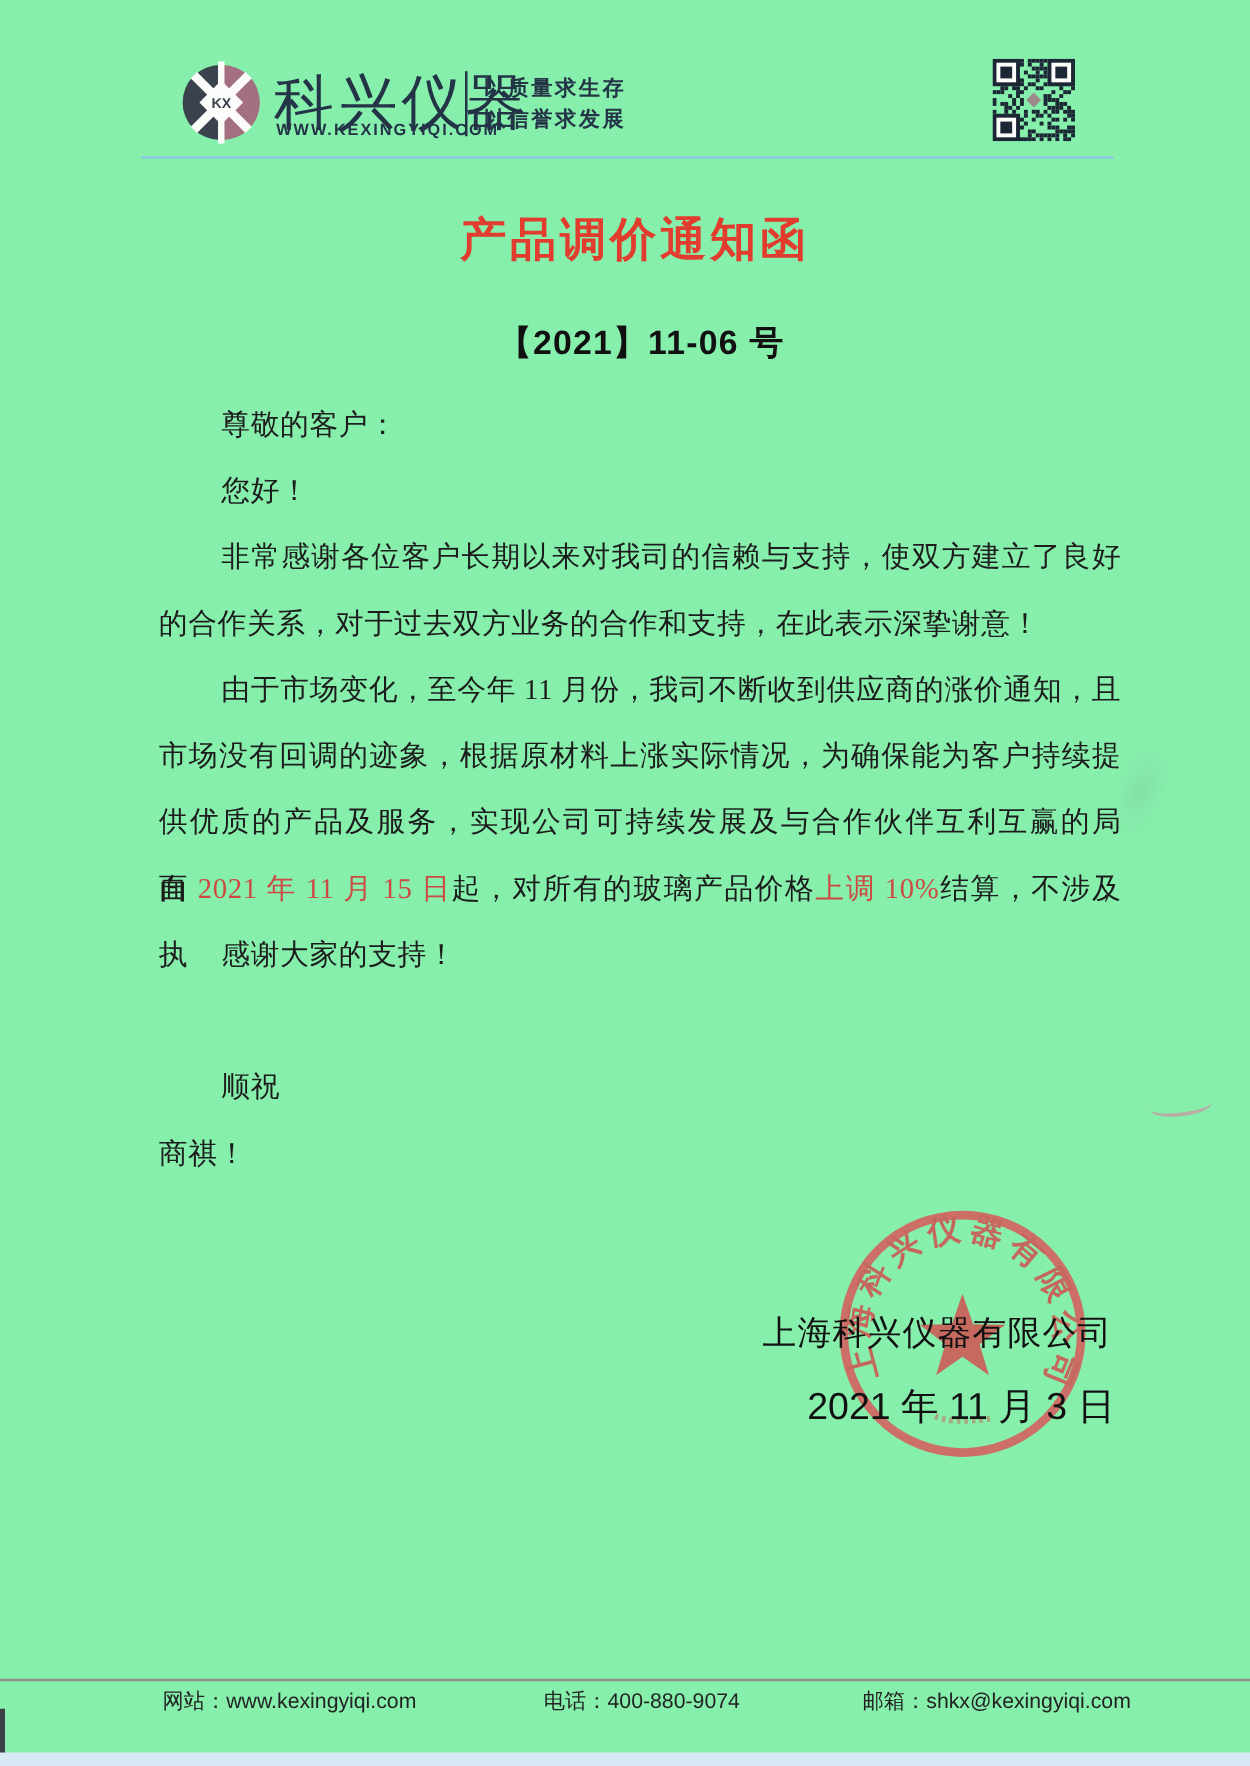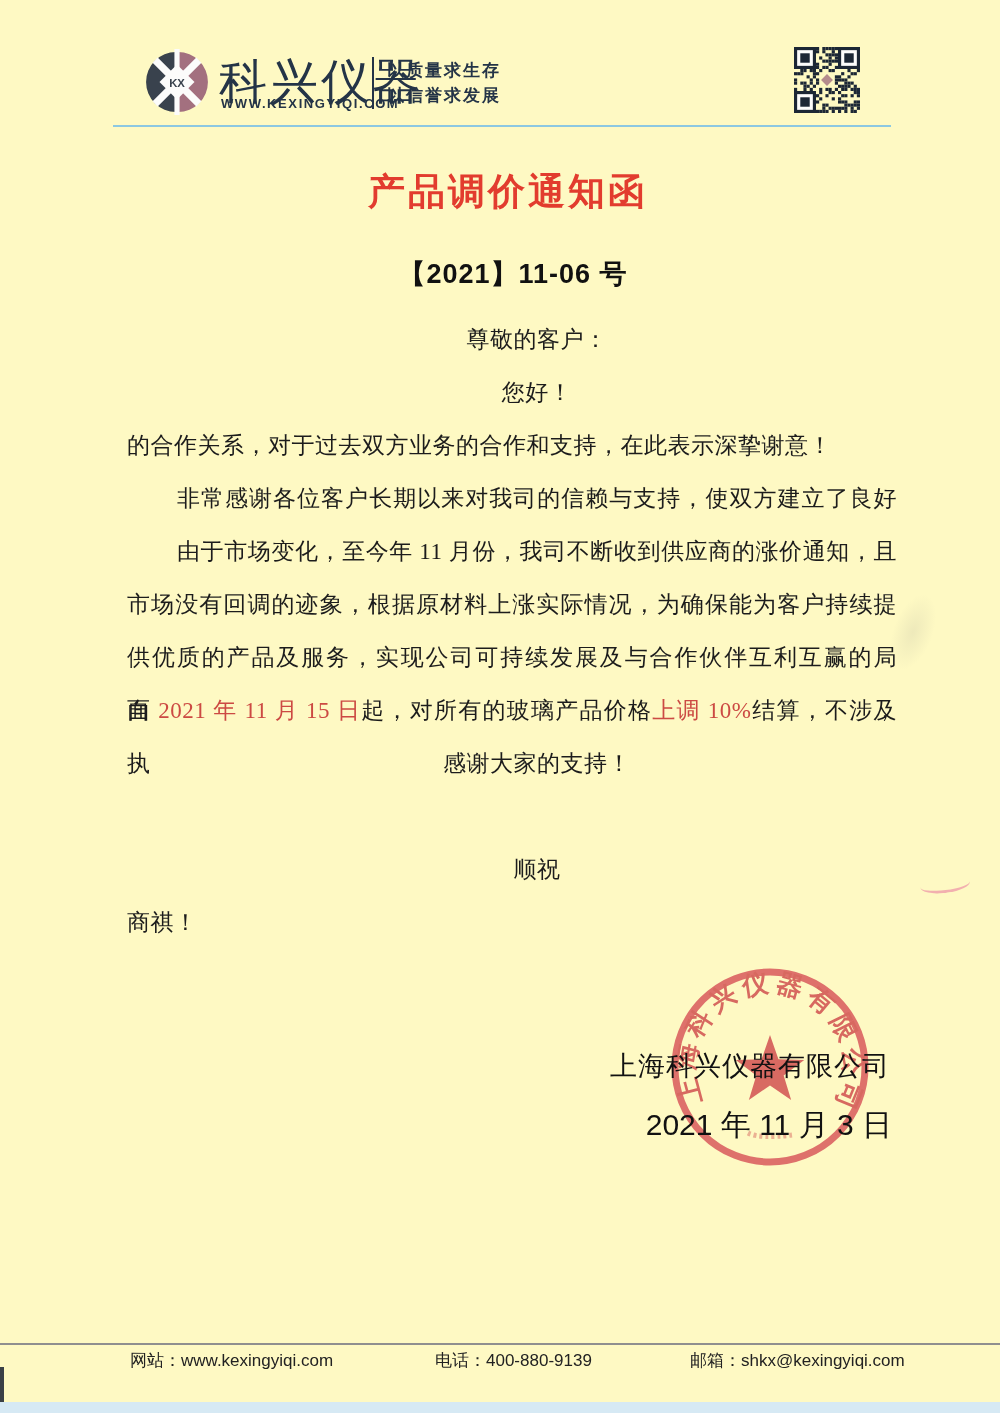--- a/index.html
+++ b/index.html
@@ -1,20 +1,20 @@
 <!DOCTYPE html>
 <html style="--navy: #243447; --title-red: #e23c2e; --accent-red: #cc4a43; --blue-line: #8cc8e2;"><head>
 <meta charset="utf-8">
 <style>
   html,body{margin:0;padding:0;background:#e9e9e9;}
   .page{
     position:relative;
     width:1000px;height:1413px;
     margin:0 auto;
-    background:#fef9c3;
+    background:#86efac;
     overflow:hidden;
     font-family:"Liberation Serif","DejaVu Serif",serif;
     color:#1c1c1c;
   }
   
   .logo-icon{position:absolute;left:144px;top:49px;width:66px;height:66px;}
   .logo-text{
     position:absolute;left:219px;top:50px;
     font-family:"Liberation Sans","DejaVu Sans",sans-serif;
     font-weight:normal;font-size:48px;letter-spacing:3px;
@@ -53,21 +53,21 @@
     color:#111;
   }
   
   .body-text{position:absolute;left:127px;top:313px;width:770px;}
   .line{
     height:53px;line-height:53px;
     font-size:23px;letter-spacing:.5px;
     white-space:nowrap;
     box-sizing:border-box;
   }
-  .line.indent{padding-left:50px;text-align:center;}
+  .line.indent{padding-left:50px;}
   .line.jfull{white-space:normal;text-align:justify;text-align-last:justify;}
   .line .red{color:var(--accent-red);}
   
   .sig-company{
     position:absolute;right:110px;top:1048px;
     font-size:27px;letter-spacing:1px;color:#111;
   }
   .sig-date{
     position:absolute;right:108px;top:1105px;
     font-family:"Liberation Sans","DejaVu Sans",sans-serif;
@@ -268,22 +268,22 @@
     </svg>
 
   <div class="header-rule"></div>
 
   <div class="doc-title">产品调价通知函</div>
   <div class="doc-number">【2021】11-06 号</div>
 
   <div class="body-text">
       <div class="line indent"><span>尊敬的客户：</span></div>
       <div class="line indent"><span>您好！</span></div>
+      <div class="line indent jfull"><span>非常感谢各位客户长期以来对我司的信赖与支持，使双方建立了良好</span></div>
       <div class="line"><span>的合作关系，对于过去双方业务的合作和支持，在此表示深挚谢意！</span></div>
-      <div class="line indent jfull"><span>非常感谢各位客户长期以来对我司的信赖与支持，使双方建立了良好</span></div>
       <div class="line indent jfull"><span>由于市场变化，至今年 11 月份，我司不断收到供应商的涨价通知，且</span></div>
       <div class="line jfull"><span>市场没有回调的迹象，根据原材料上涨实际情况，为确保能为客户持续提</span></div>
       <div class="line jfull"><span>供优质的产品及服务，实现公司可持续发展及与合作伙伴互利互赢的局面，</span></div>
       <div class="line jfull"><span>自 </span><span class="red">2021 年 11 月 15 日</span><span>起，对所有的玻璃产品价格</span><span class="red">上调 10%</span><span>结算，不涉及执</span></div>
       <div class="line indent"><span>感谢大家的支持！</span></div>
       <div class="line">&nbsp;</div>
       <div class="line indent"><span>顺祝</span></div>
       <div class="line"><span>商祺！</span></div>
     </div>
 
@@ -298,21 +298,21 @@
   </svg>
 
   <div class="sig-company">上海科兴仪器有限公司</div>
   <div class="sig-date">2021 年 11 月 3 日</div>
 
   <div class="footer-rule"></div>
   <div class="footer-item footer-web">
     <span>网站：</span><span>www.kexingyiqi.com</span>
   </div>
   <div class="footer-item footer-phone">
-    <span>电话：</span><span>400-880-9139</span>
+    <span>电话：</span><span>400-880-9074</span>
   </div>
   <div class="footer-item footer-mail">
     <span>邮箱：</span><span>shkx@kexingyiqi.com</span>
   </div>
 
   <div class="gray-streak"></div>
   <div class="pink-smudge"></div>
   <div class="left-edge-bar"></div>
   <div class="bottom-strip"></div>
 

